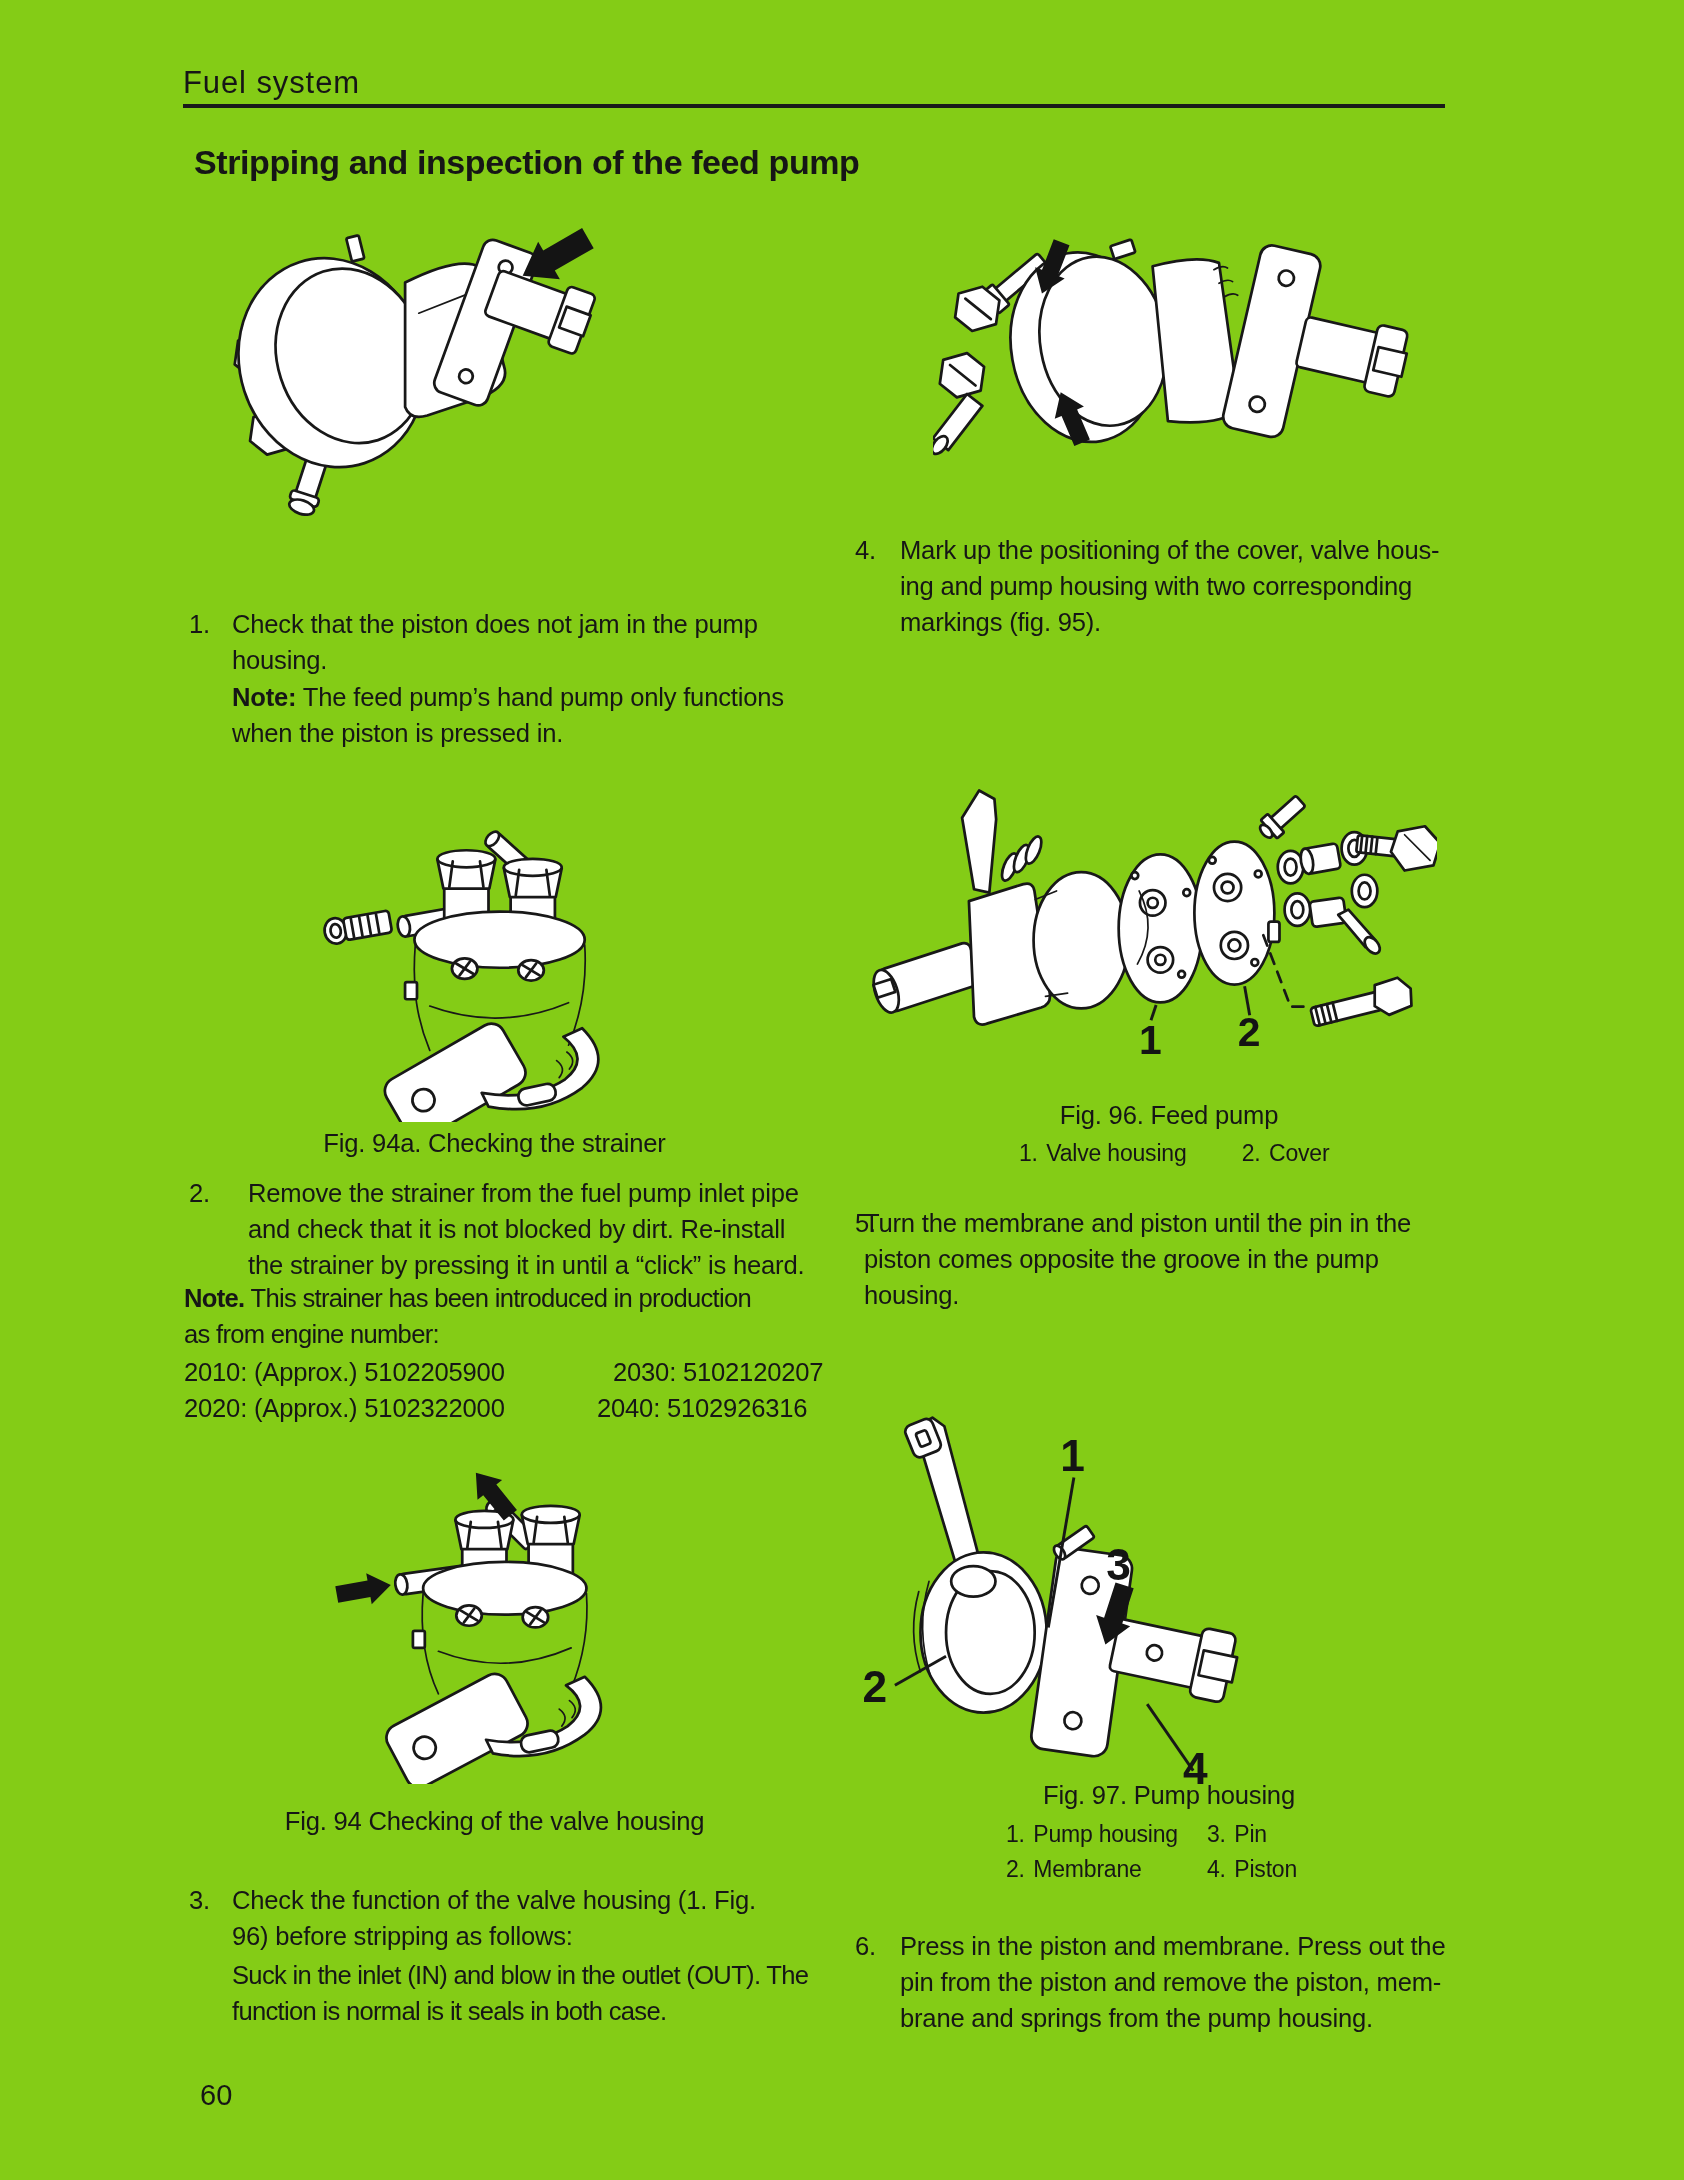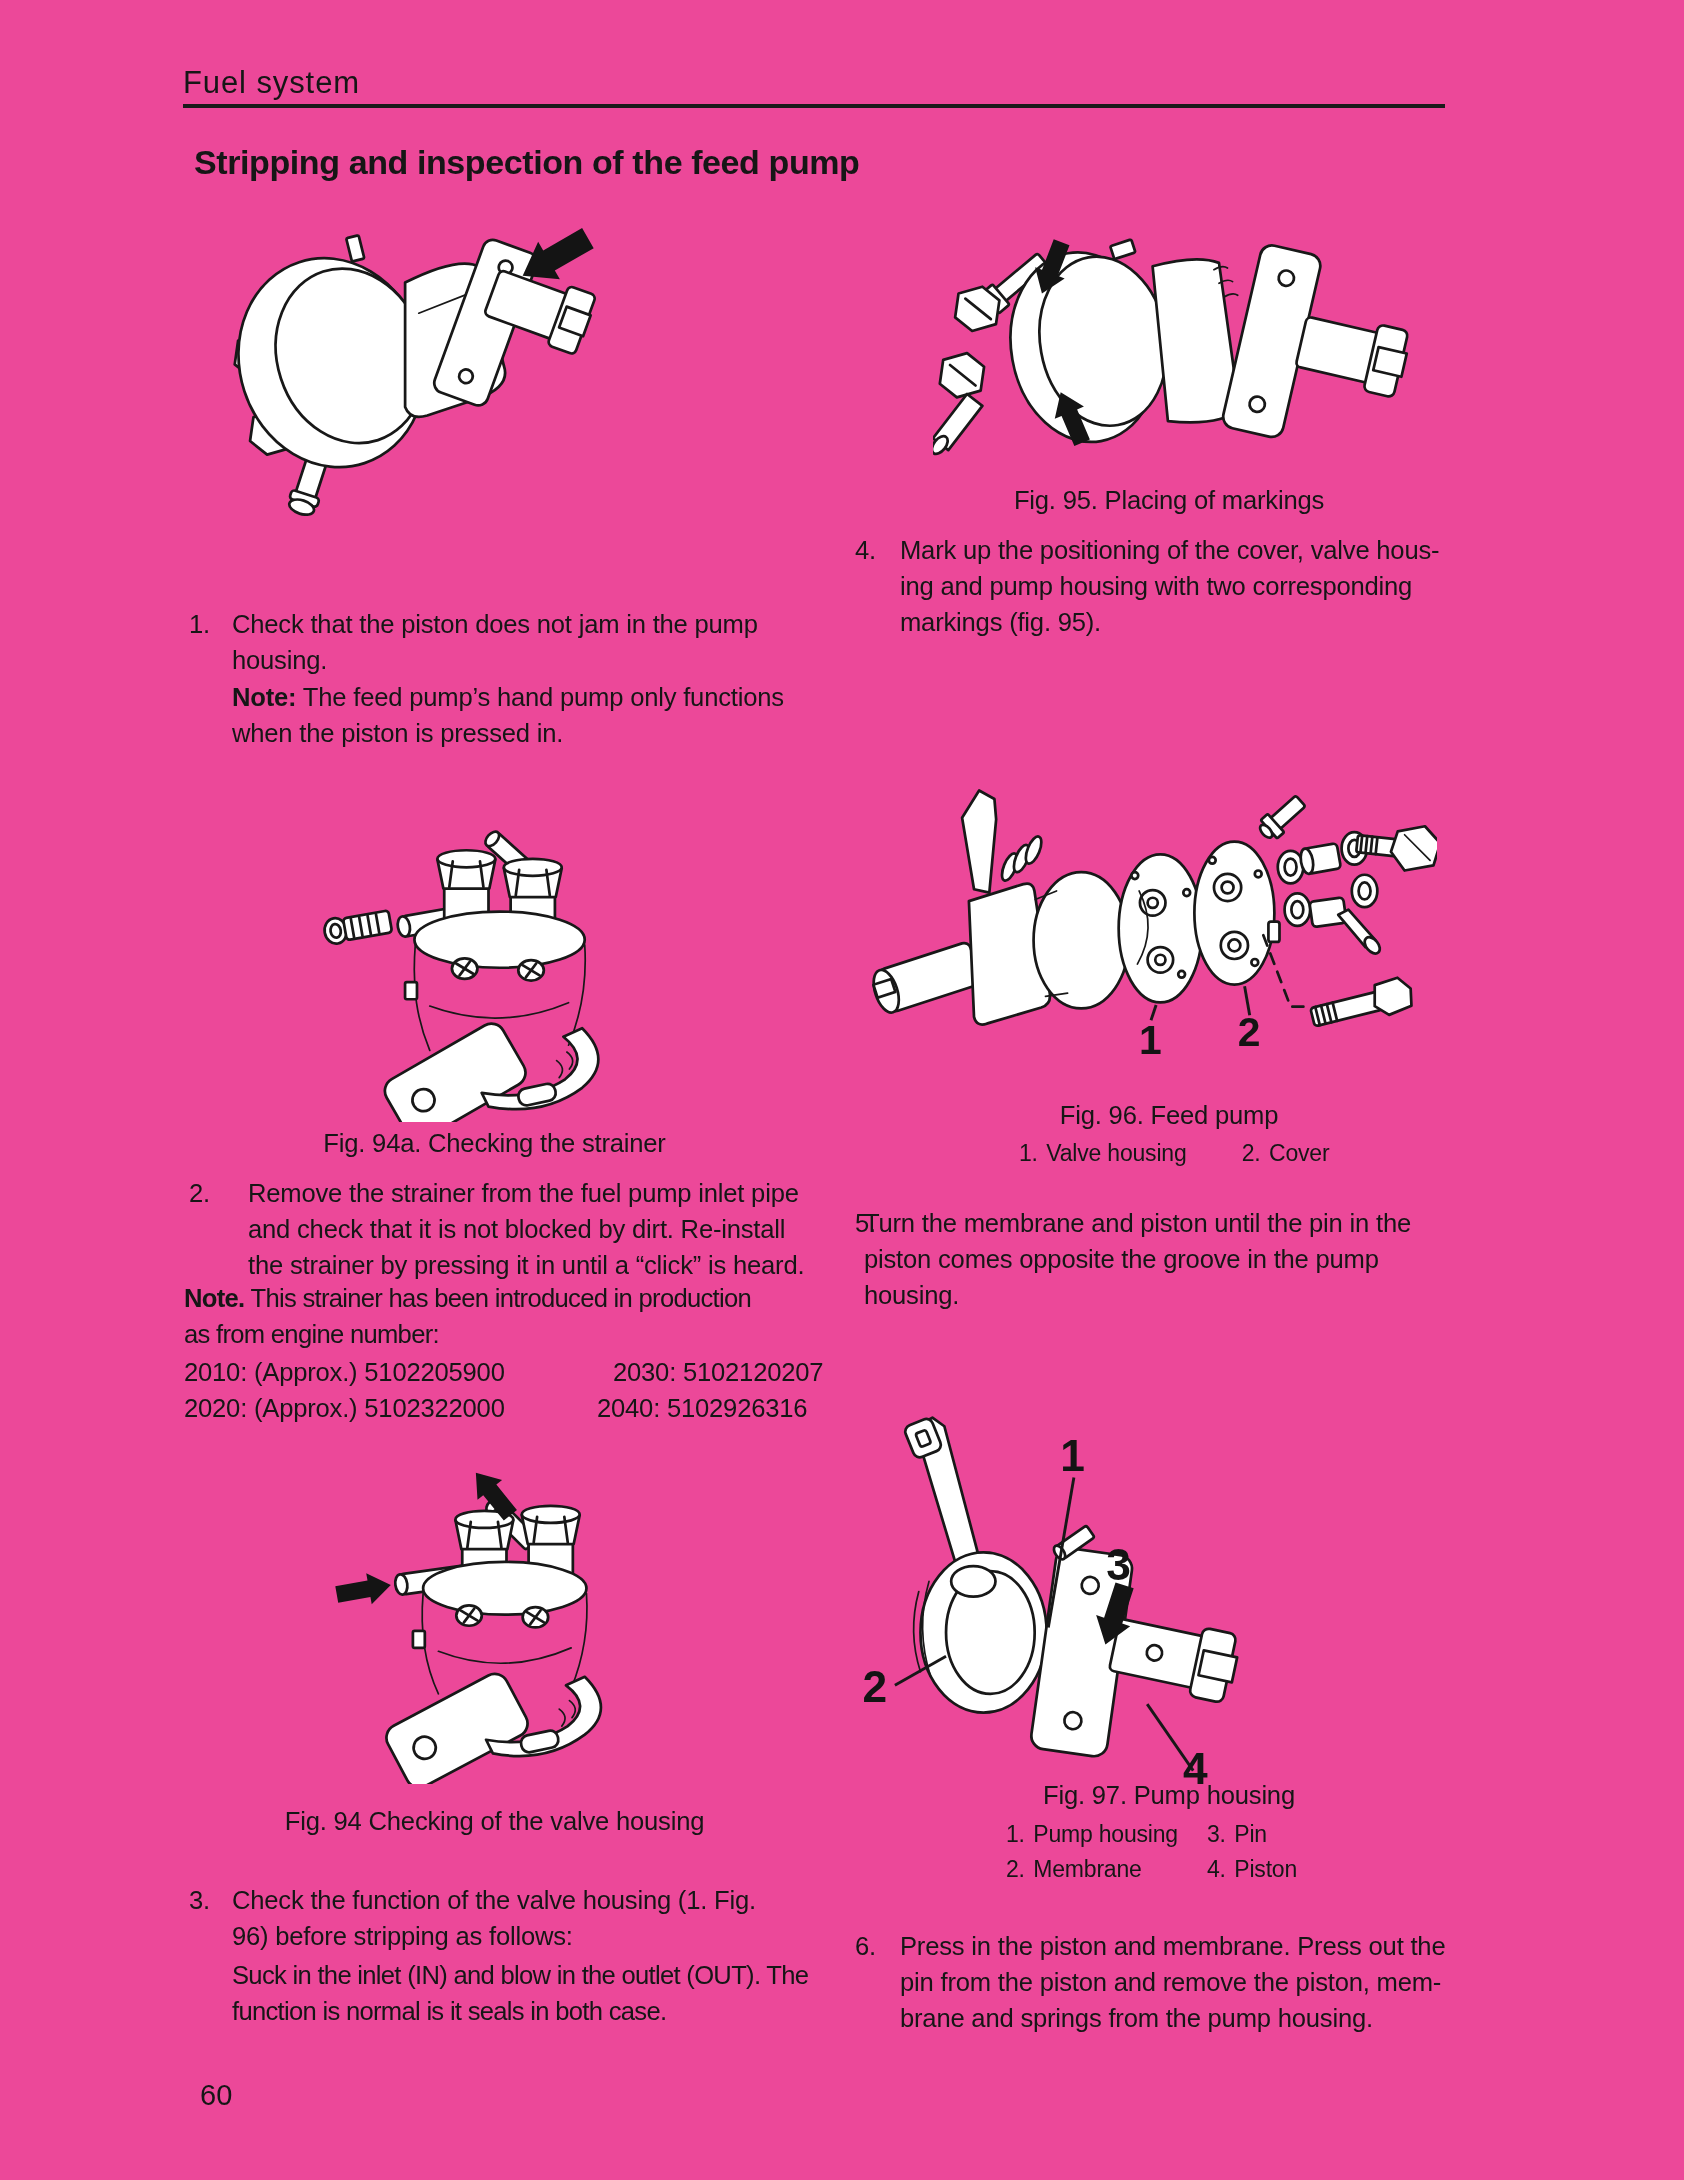--- a/index.html
+++ b/index.html
@@ -1,17 +1,17 @@
 <!DOCTYPE html>
 <html style="font-size:13.6px"><head>
 <meta charset="utf-8">
 <style>
   html,body { margin:0; padding:0; background:#ffffff; }
   .page {
-    position:relative; width:1685px; height:2181px; background:#ec4899;
+    position:relative; width:1685px; height:2181px; background:#84cc16;
     font-family:"Liberation Sans","DejaVu Sans",sans-serif; color:#161616;
     overflow:hidden;
   }
   .abs { position:absolute; }
   .hdr { font-size:31px; letter-spacing:0.9px; }
   .rule { background:#1a1a1a; height:4.3px; }
   .title { font-size:34px; font-weight:bold; letter-spacing:-0.4px; }
   .body { font-size:25.6px; line-height:36px; letter-spacing:-0.2px; }
   .tight { letter-spacing:-0.7px; }
   .b { font-weight:bold; }
@@ -117,21 +117,20 @@
       </g>
       <g transform="rotate(13 440 172)">
         <rect x="432" y="140" width="92" height="60" rx="6"></rect>
         <rect x="516" y="130" width="36" height="80" rx="7"></rect>
         <rect x="522" y="156" width="34" height="28" fill="#fff"></rect>
       </g>
     </g>
     <use href="#arw" transform="translate(128,112) rotate(-69) scale(0.62)"></use>
     <use href="#arw" transform="translate(150,228) rotate(67) scale(0.62)"></use>
   </svg>
-  <div class="abs cap" style="left:839px; top:486px; width:660px;">Fig. 95. Placing of markings</div>
 
   <div class="abs body" style="left:855px; top:532px;">4.</div>
   <div class="abs body" style="left:900px; top:532px; width:562px;">Mark up the positioning of the cover, valve hous­ing and pump housing with two corresponding markings (fig. 95).</div>
 
   <svg class="fig" style="left:308px; top:805px;" width="447" height="317" viewBox="0 0 525 372">
     <g class="ln">
       <g transform="rotate(-10 65 142)">
         <ellipse cx="32" cy="142" rx="13" ry="15"></ellipse>
         <ellipse cx="32" cy="142" rx="6" ry="8"></ellipse>
         <rect x="43" y="129" width="54" height="26" rx="4"></rect>

